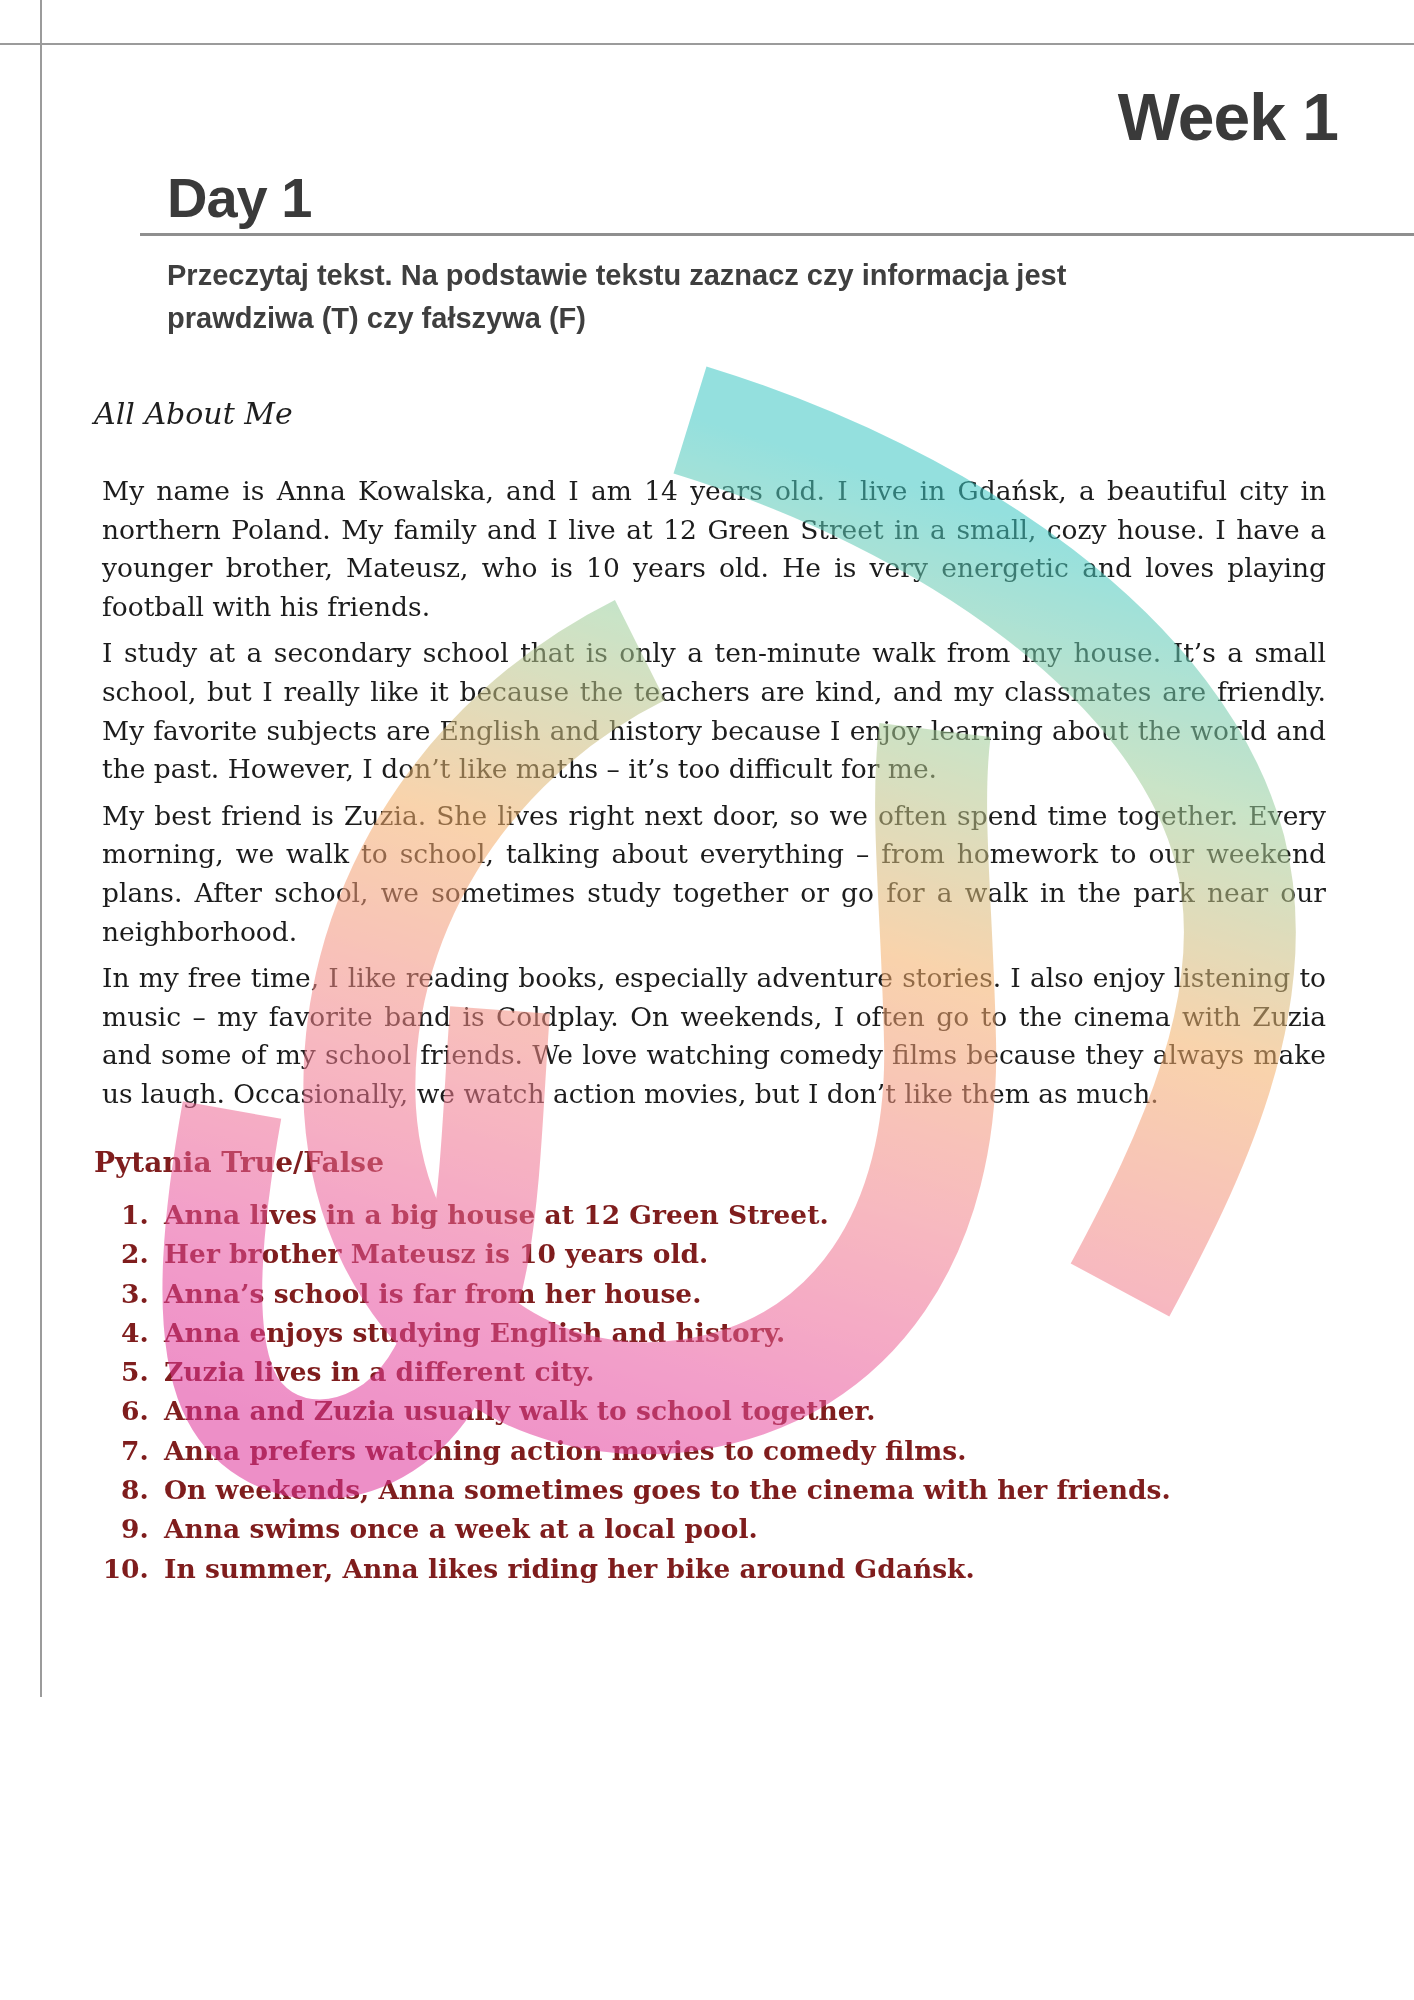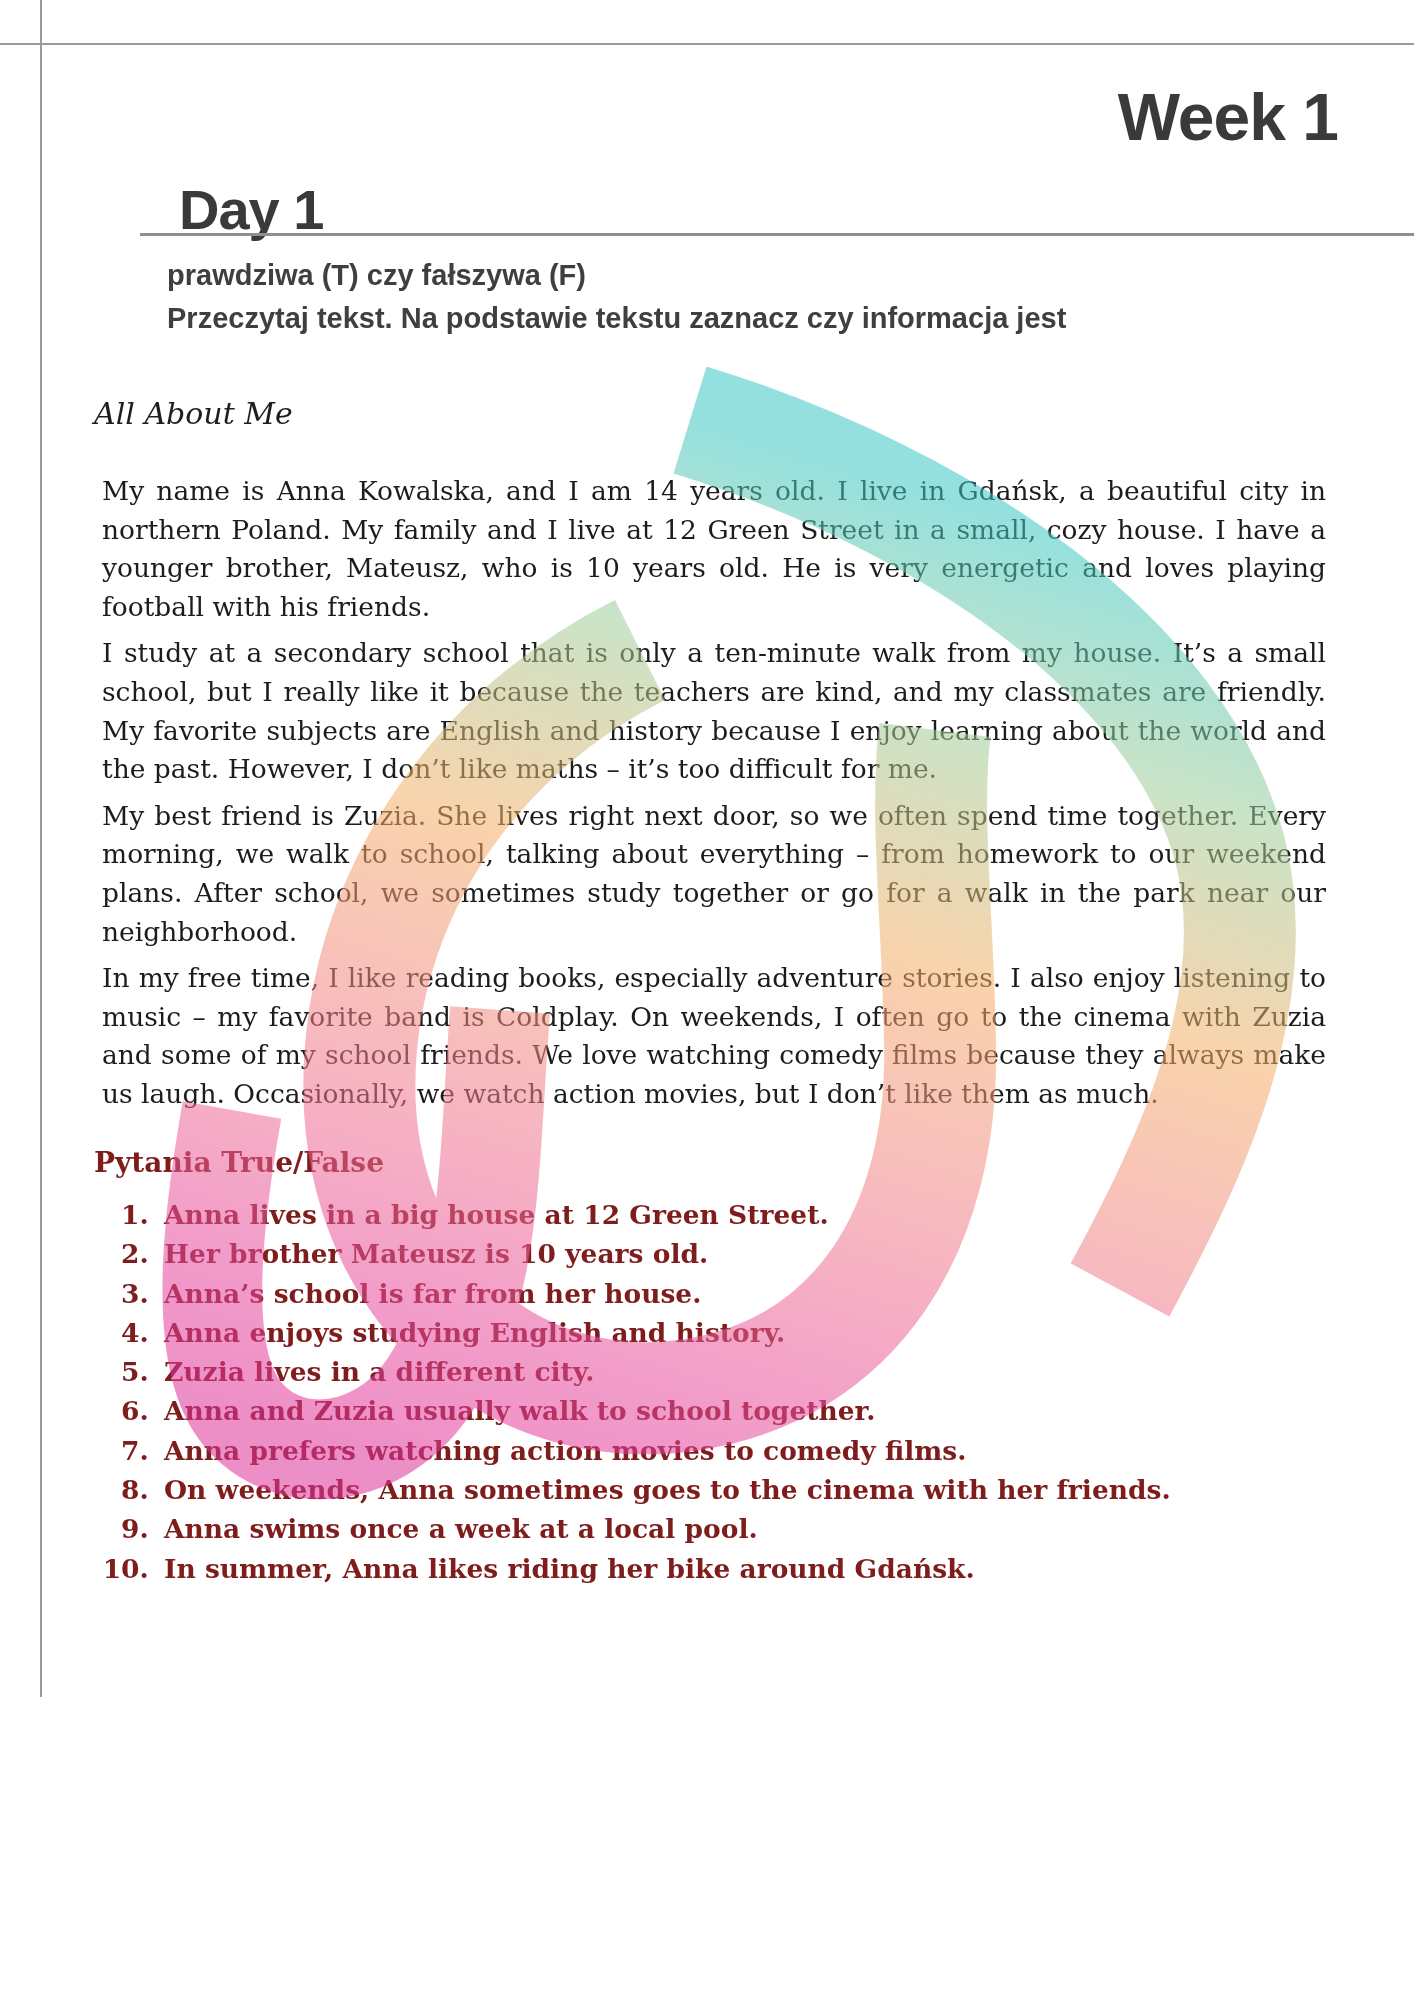--- a/index.html
+++ b/index.html
@@ -30,21 +30,21 @@
     top: 84px; right: 76px;
     font-size: 66px;
     font-weight: 800;
     letter-spacing: -1px;
     color: #3a3a3a;
     line-height: 1;
   }
   .day {
     position: absolute;
     left: 167px; top: 170px;
-    margin: 12px;
+    margin: 0;
     font-size: 56px;
     font-weight: 800;
     letter-spacing: -1px;
     color: #3a3a3a;
     line-height: 1;
   }
   .day-rule {
     position: absolute;
     left: 140px; right: 0; top: 233px;
     height: 3px;
@@ -122,22 +122,22 @@
 
   <div class="frame-vline"></div>
   <div class="frame-hline"></div>
 
   <div class="week">Week 1</div>
 
   <h1 class="day">Day 1</h1>
   <div class="day-rule"></div>
 
   <div class="instruction">
+      <div>Przeczytaj tekst. Na podstawie tekstu zaznacz czy informacja jest</div>
       <div>prawdziwa (T) czy fałszywa (F)</div>
-      <div>Przeczytaj tekst. Na podstawie tekstu zaznacz czy informacja jest</div>
     </div>
 
   <p class="reading-title">All About Me</p>
 
   <div class="reading-body">
       <p>My name is Anna Kowalska, and I am 14 years old. I live in Gdańsk, a beautiful city in northern Poland. My family and I live at 12 Green Street in a small, cozy house. I have a younger brother, Mateusz, who is 10 years old. He is very energetic and loves playing football with his friends.</p>
       <p>I study at a secondary school that is only a ten-minute walk from my house. It’s a small school, but I really like it because the teachers are kind, and my classmates are friendly. My favorite subjects are English and history because I enjoy learning about the world and the past. However, I don’t like maths – it’s too difficult for me.</p>
       <p>My best friend is Zuzia. She lives right next door, so we often spend time together. Every morning, we walk to school, talking about everything – from homework to our weekend plans. After school, we sometimes study together or go for a walk in the park near our neighborhood.</p>
       <p>In my free time, I like reading books, especially adventure stories. I also enjoy listening to music – my favorite band is Coldplay. On weekends, I often go to the cinema with Zuzia and some of my school friends. We love watching comedy films because they always make us laugh. Occasionally, we watch action movies, but I don’t like them as much.</p>
     </div>

